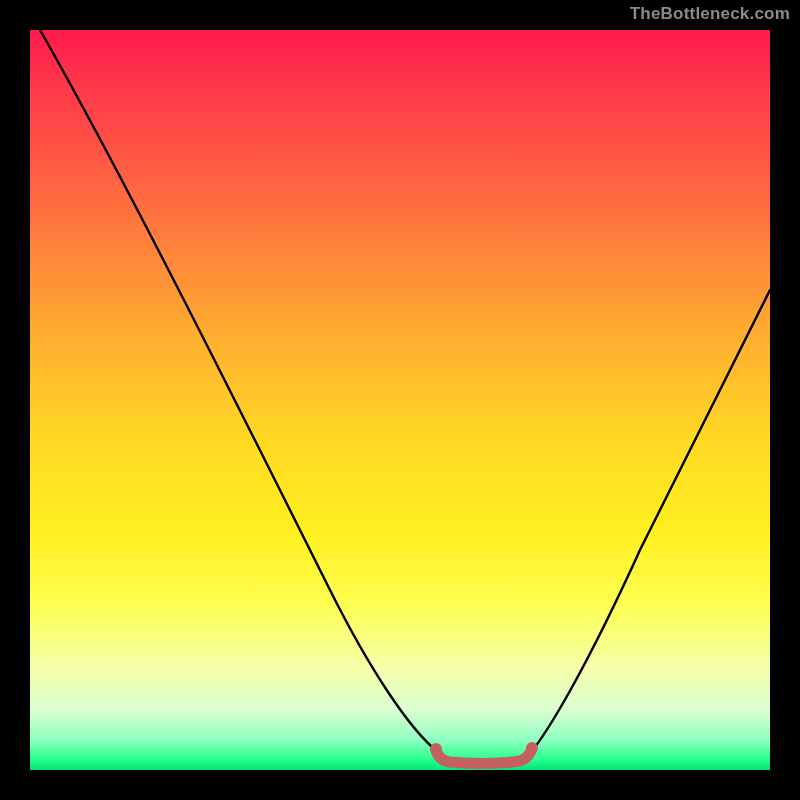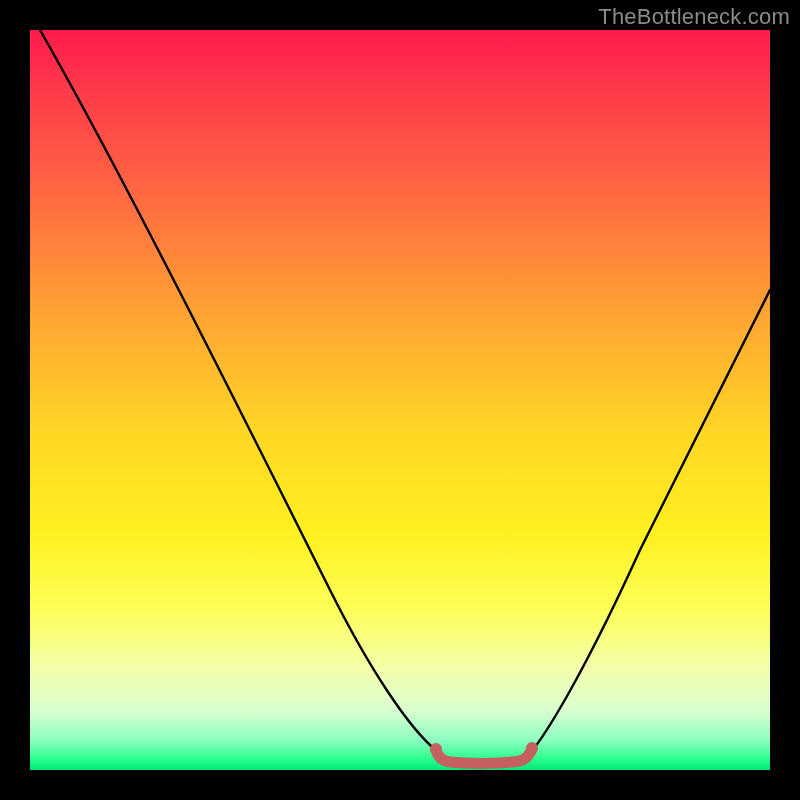--- a/index.html
+++ b/index.html
@@ -39,22 +39,22 @@
       #8cffc0 96%,
       #2aff8e 98.5%,
       #00e676 100%
     );
   }
   .watermark {
     position: absolute;
     top: 4px;
     right: 10px;
     color: #8a8a8a;
-    font-size: 22px;
-    font-weight: 400;
+    font-size: 17px;
+    font-weight: 700;
     letter-spacing: 0.2px;
     user-select: none;
   }
   svg.curve {
     position: absolute;
     top: 0;
     left: 0;
     width: 740px;
     height: 740px;
   }

